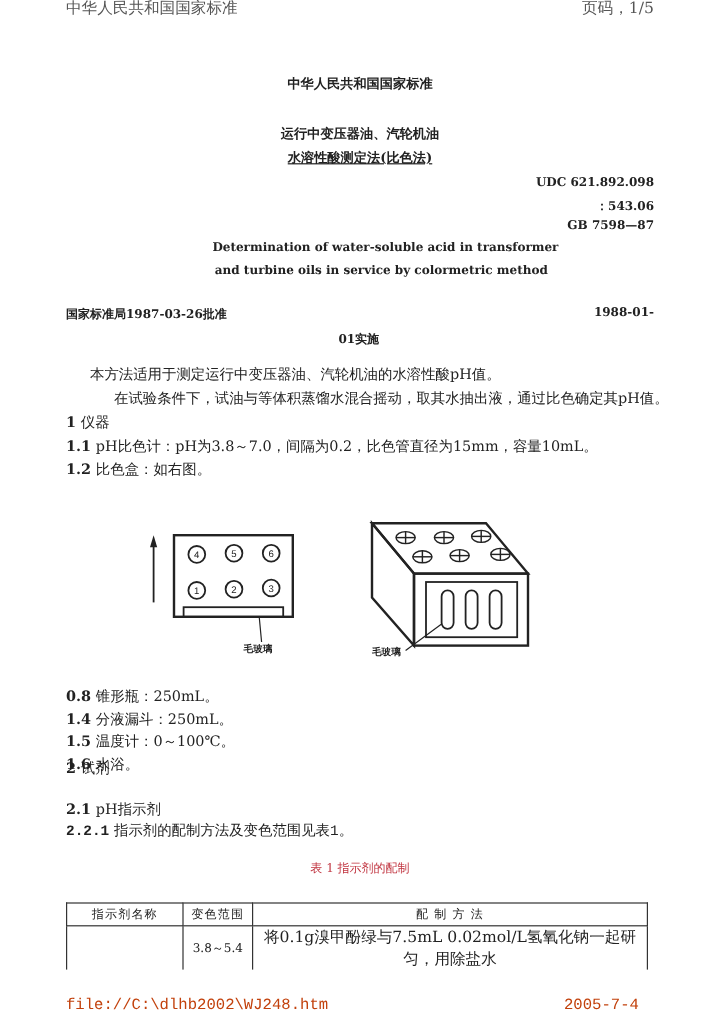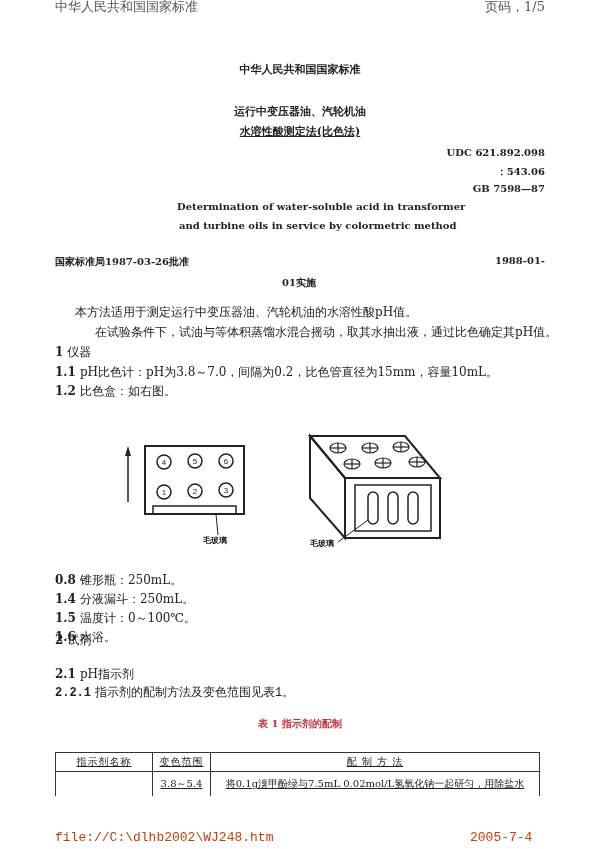--- a/index.html
+++ b/index.html
@@ -4,26 +4,26 @@
 <style>
   html, body { margin: 0; padding: 0; background: #ffffff; }
   body { width: 600px; height: 849px; position: relative; overflow: hidden;
          font-family: "DejaVu Serif", "Liberation Serif", serif; color: #222; }
   .abs { position: absolute; white-space: nowrap; }
   .hdr { font-size: 13px; color: #555; font-family: "DejaVu Serif", serif; }
   .bold { font-weight: bold; }
   .c { left: 0; width: 600px; text-align: center; }
   .t11 { font-size: 11px; }
   .t10 { font-size: 10px; }
-  .red { color: #c0333f; font-weight: bold; }
+  .red { color: #c0333f; }
   .mono { font-family: "Liberation Mono", "DejaVu Sans Mono", monospace; font-size: 13px; color: #c2410c; }
   .sec { font-size: 12px; }
   .sec b { font-weight: bold; margin-right: 4px; }
   table.t { position: absolute; left: 55px; top: 752px; width: 485px; border-collapse: collapse;
-            font-size: 10px; text-decoration: underline; }
+            font-size: 10px; }
   table.t td { border: 1px solid #333; text-align: center; padding: 0; }
   table.t tr.h td { height: 18px; letter-spacing: 1px; }
   table.t tr.d td { height: 24px; border-bottom: none; }
   svg { position: absolute; }
 </style>
 </head>
 <body>
 
 <div class="abs hdr" style="left:55px; top:-2px;">中华人民共和国国家标准</div>
 <div class="abs hdr" style="left:485px; top:-2px;">页码，1/5</div>
@@ -129,19 +129,19 @@
     </colgroup>
   <tbody>
       <tr class="h">
     <td>指示剂名称</td>
     <td>变色范围</td>
     <td>配  制  方  法</td>
   </tr>
   <tr class="d">
     <td></td>
     <td>3.8～5.4</td>
-    <td style="font-size:10px;">将0.1g溴甲酚绿与7.5mL  0.02mol/L氢氧化钠一起研匀，用除盐水</td>
+    <td style="font-size:13px;">将0.1g溴甲酚绿与7.5mL  0.02mol/L氢氧化钠一起研匀，用除盐水</td>
   </tr>
 </tbody>
   </table>
 
 <div class="abs mono" style="left:55px; top:830px;">file://C:\dlhb2002\WJ248.htm</div>
 <div class="abs mono" style="left:470px; top:830px;">2005-7-4</div>
 
 </body></html>

